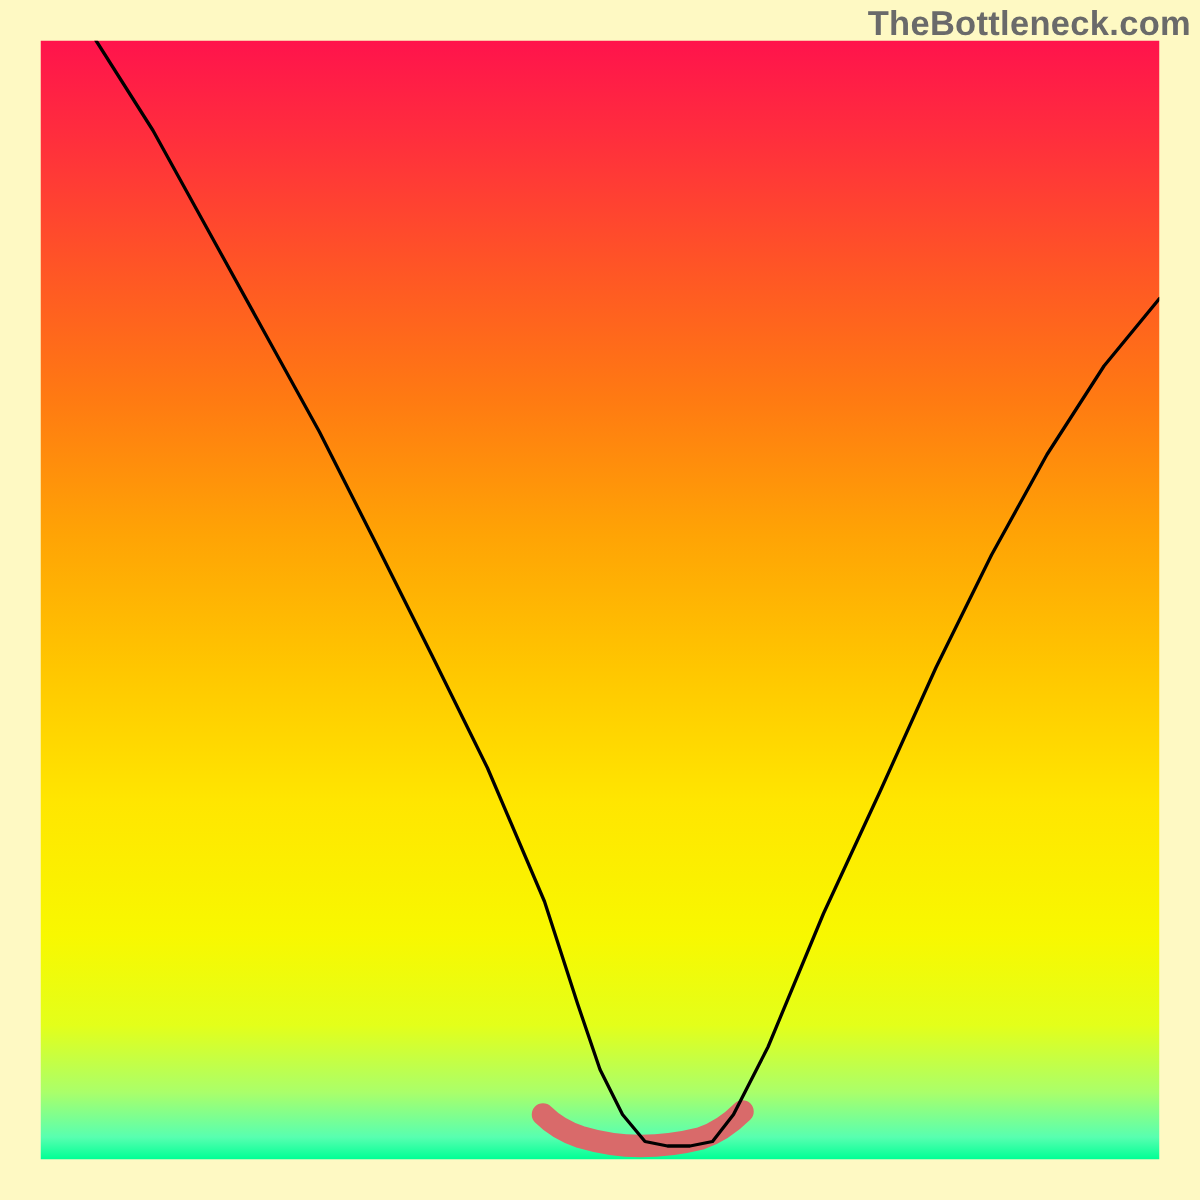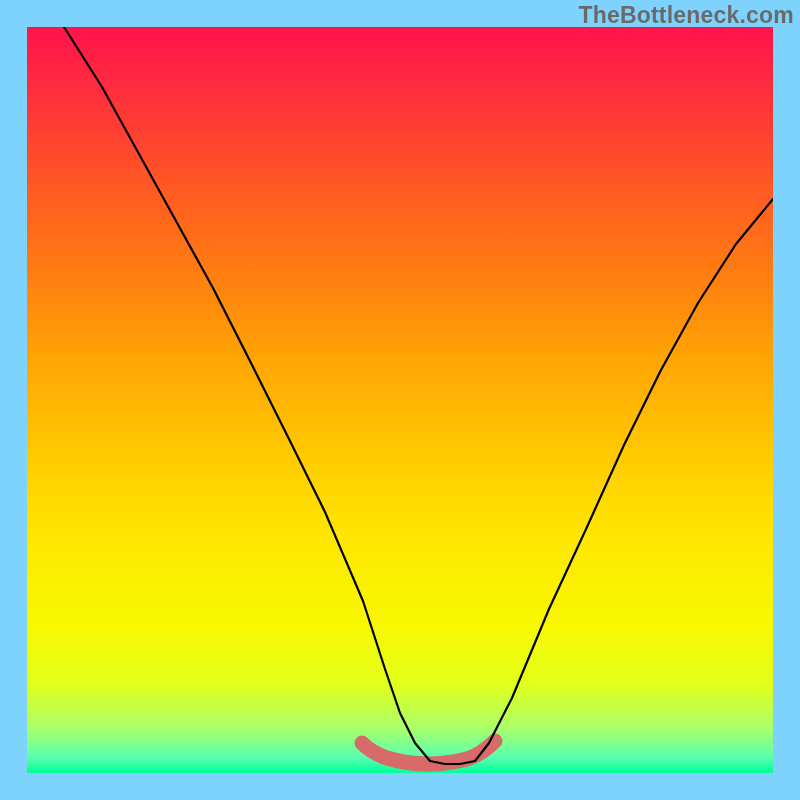--- a/index.html
+++ b/index.html
@@ -8,21 +8,21 @@
     background: #000;
     width: 800px;
     height: 800px;
     overflow: hidden;
     font-family: Arial, Helvetica, sans-serif;
   }
   .canvas {
     position: relative;
     width: 800px;
     height: 800px;
-    background: #7dd3fc;
+    background: #fef9c3;
   }
   .plot-area {
     position: absolute;
     left: 27px;
     top: 27px;
     width: 746px;
     height: 746px;
     overflow: hidden;
   }
   .gradient-bg {

